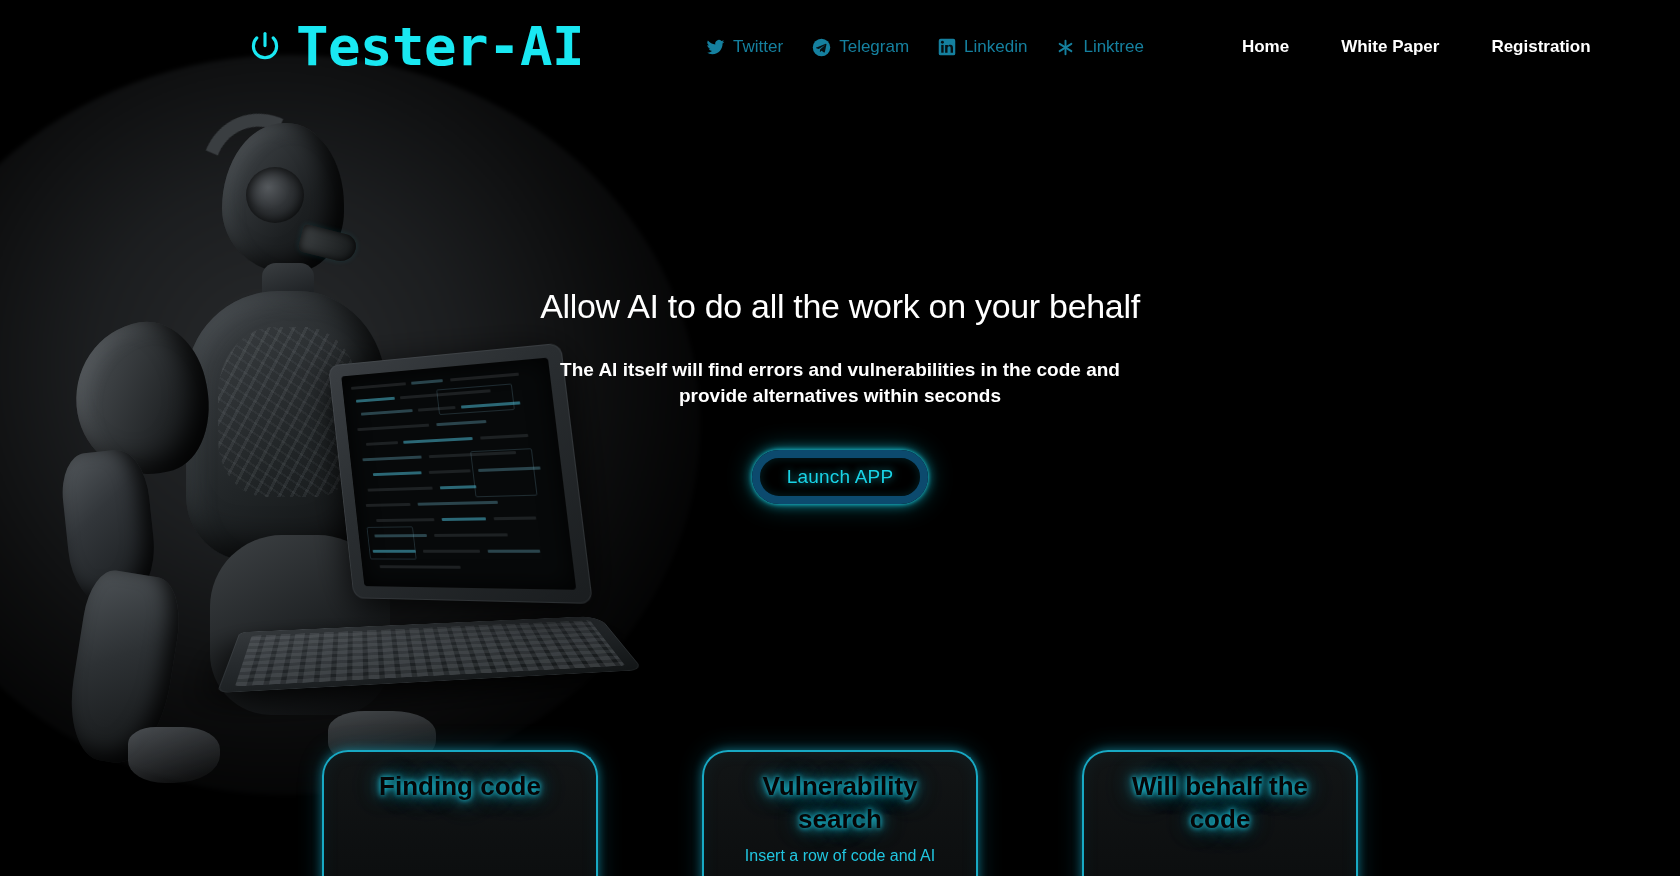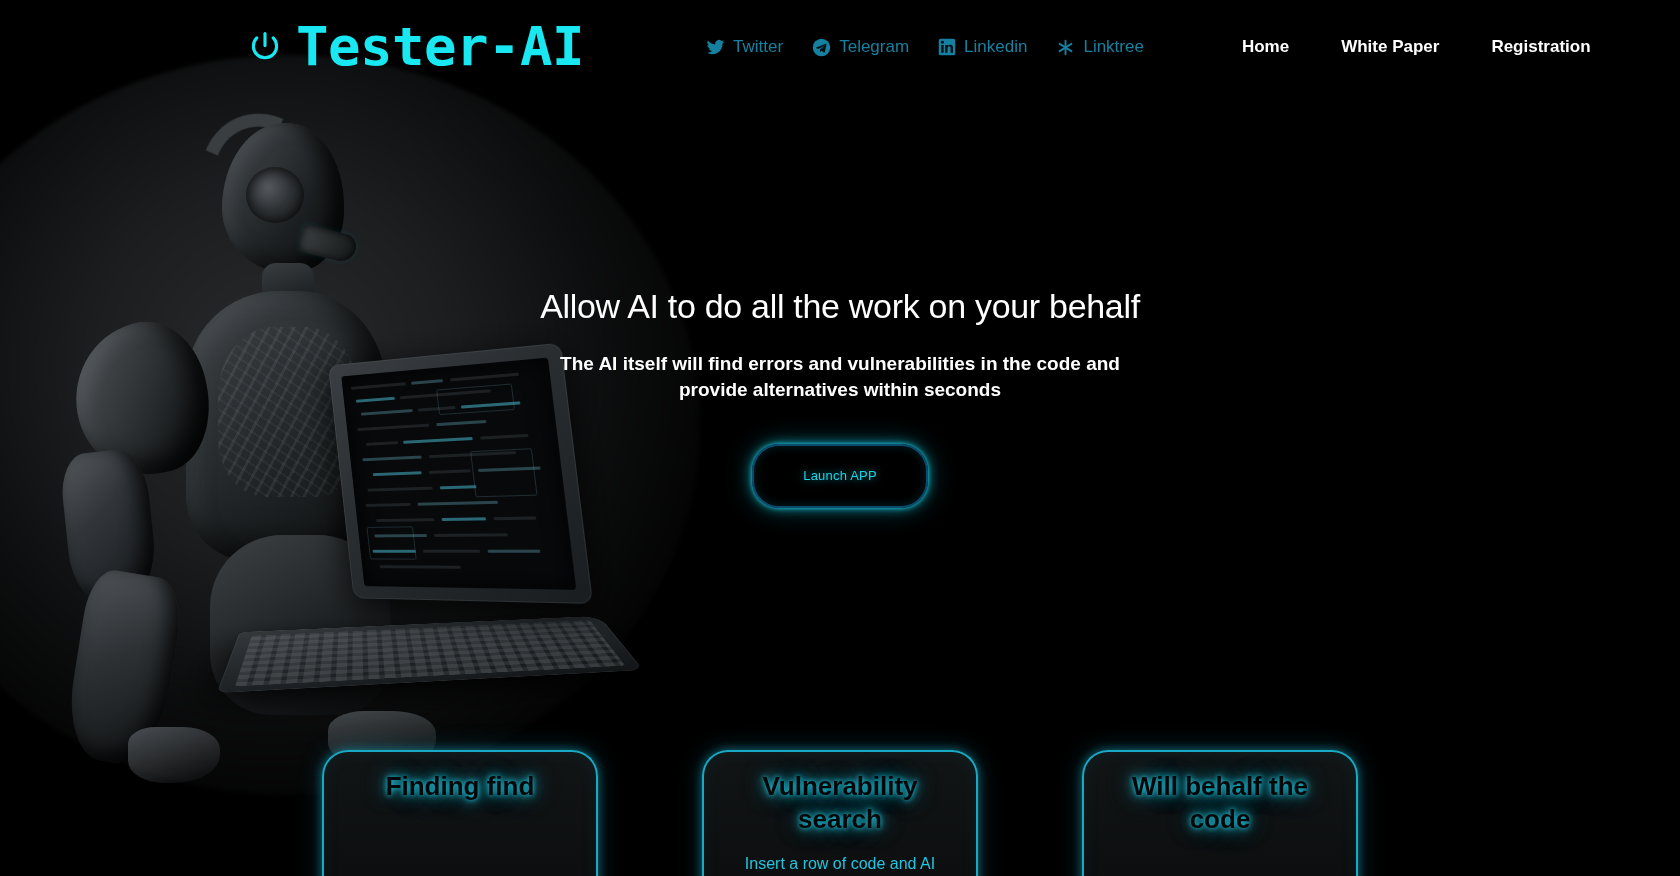--- a/index.html
+++ b/index.html
@@ -271,41 +271,41 @@
     width: 600px;
     margin: 0 auto;
     font-size: 34px;
     font-weight: normal;
     line-height: 1.2;
     color: #ffffff;
     letter-spacing: -0.3px;
   }
   .hero-sub {
     width: 620px;
-    margin: 24px auto 0;
+    margin: 30px auto 0;
     font-size: 19px;
     font-weight: bold;
     line-height: 1.4;
     color: #ffffff;
   }
 
   .cta-wrap {
     margin-top: 40px;
     display: flex;
     justify-content: center;
   }
   .cta-button {
     width: 176px;
-    height: 64px;
+    height: 54px;
     border-radius: 27px;
-    border: 2px solid #0c4a6e;
+    border: 8px solid #0c4a6e;
     background: transparent;
     color: #19d3e6;
     font-family: "Liberation Sans", sans-serif;
-    font-size: 13px;
+    font-size: 19px;
     letter-spacing: .2px;
     cursor: pointer;
     box-shadow: 0 0 4px #17c8dc,
                 0 0 12px rgba(23,200,220,.65),
                 0 0 26px rgba(23,200,220,.35),
                 inset 0 0 10px rgba(23,200,220,.18);
     text-shadow: 0 0 8px rgba(25,211,230,.7);
   }
 
   
@@ -336,21 +336,21 @@
     font-weight: bold;
     line-height: 1.28;
     color: #050607;
     text-shadow:
       0 0 5px rgba(30,200,225,.95),
       0 0 11px rgba(30,200,225,.8),
       0 0 20px rgba(30,200,225,.5),
       0 0 34px rgba(30,200,225,.3);
   }
   .card-body {
-    margin-top: 16px;
+    margin-top: 8px;
     font-size: 16px;
     color: #21c6e0;
     line-height: 1.35;
   }
   .card-body:empty { display: none; }
 </style>
 </head>
 <body>
 
 <div class="scene">
@@ -487,21 +487,21 @@
   <h1 class="hero-title">Allow AI to do all the work on your behalf</h1>
   <p class="hero-sub">The AI itself will find errors and vulnerabilities in the code and provide alternatives within seconds</p>
   <div class="cta-wrap">
     <button class="cta-button">Launch APP</button>
   </div>
 </div>
 
 <div class="cards">
 
   <div class="card">
-    <div class="card-title">Finding find</div>
+    <div class="card-title">Finding code</div>
 
   </div>
 
   <div class="card">
     <div class="card-title">Vulnerability search</div>
     <div class="card-body">Insert a row of code and AI</div>
   </div>
 
   <div class="card">
     <div class="card-title">Will behalf the code</div>

